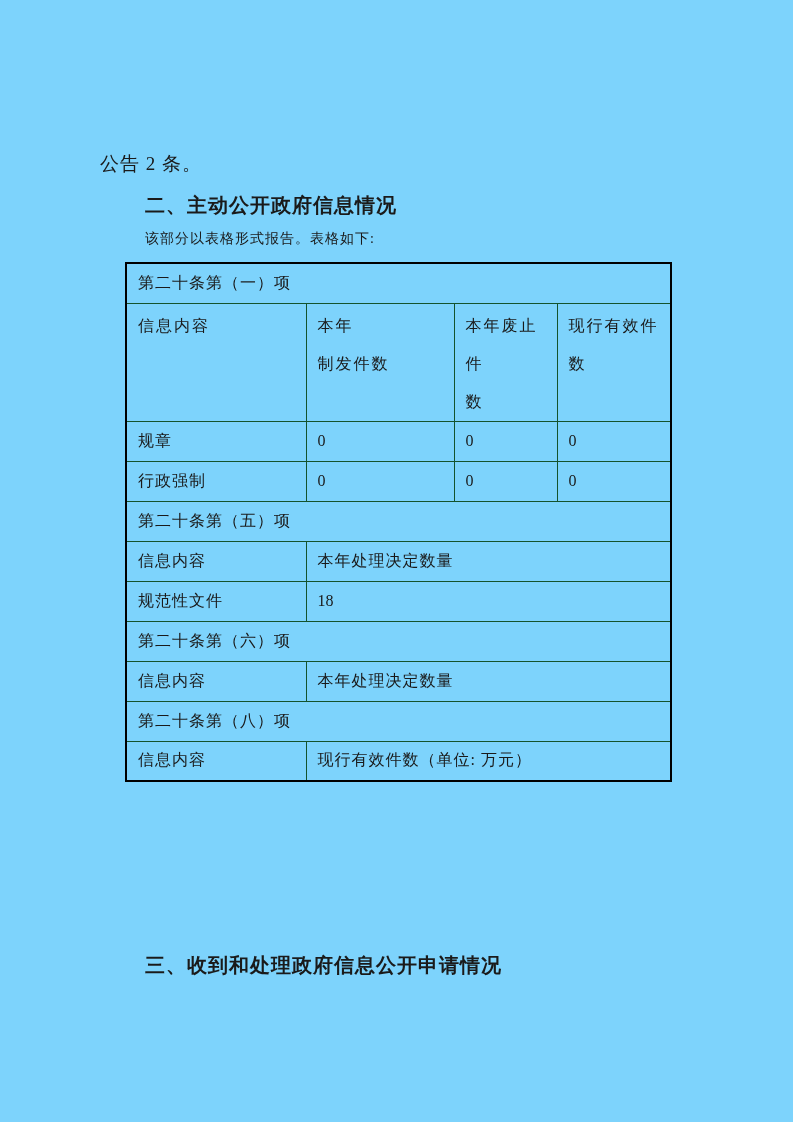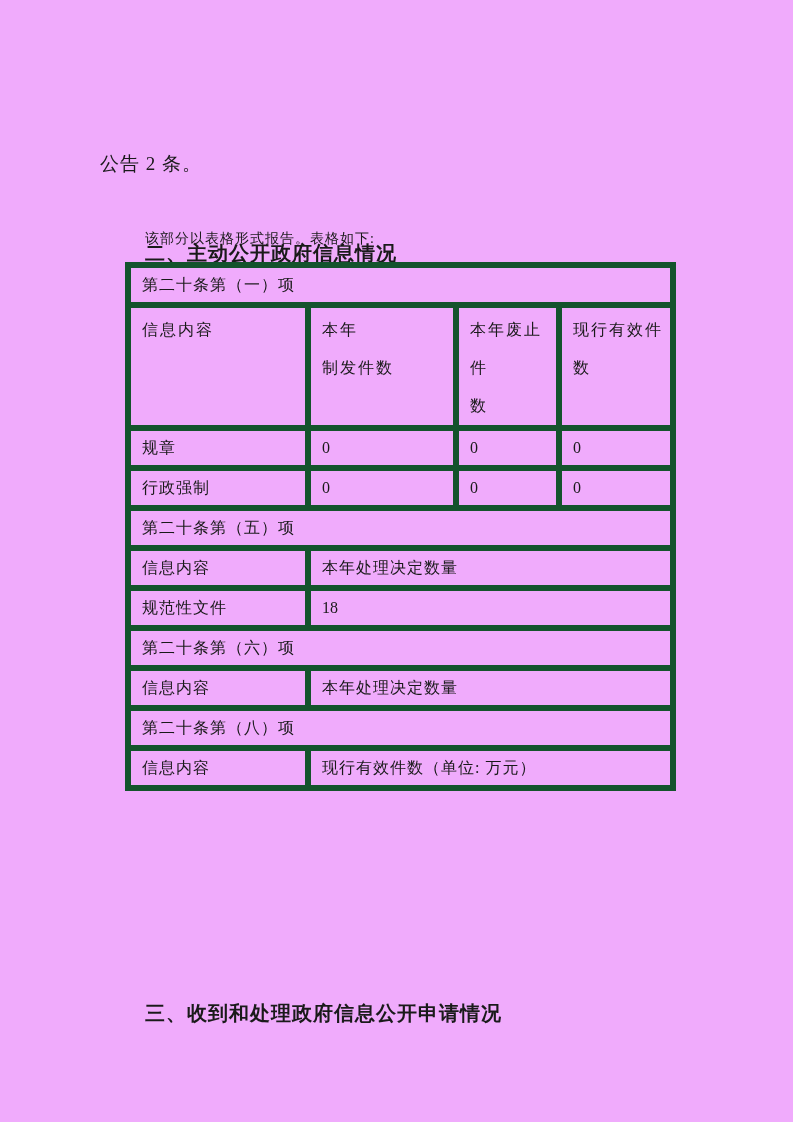--- a/index.html
+++ b/index.html
@@ -2,41 +2,40 @@
 <html><head>
 <meta charset="utf-8">
 <style>
   * { margin: 0; padding: 0; box-sizing: border-box; }
   html, body { background: #e8e8e8; }
   .page {
     position: relative;
     width: 793px;
     height: 1122px;
     margin: 0 auto;
-    background: #f0abfc;
+    background: #7dd3fc;
     color: #1a1a1a;
     font-family: "Liberation Serif", "DejaVu Serif", serif;
     overflow: hidden;
   }
   .para-top {
     position: absolute;
     left: 100px;
     top: 151px;
     font-size: 19px;
     letter-spacing: 1px;
     white-space: pre;
   }
   .heading {
     position: absolute;
     font-family: "Liberation Sans", "DejaVu Sans", sans-serif;
     font-weight: bold;
     font-size: 20px;
     letter-spacing: 1px;
     white-space: pre;
-    margin-top: 48px;
   }
   .heading-2 { left: 145px; top: 192px; }
   .heading-3 { left: 145px; top: 952px; }
   .para-intro {
     position: absolute;
     left: 145px;
     top: 230px;
     font-size: 14px;
     letter-spacing: 1px;
     white-space: pre;
@@ -45,21 +44,21 @@
     position: absolute;
     left: 125px;
     top: 262px;
     width: 545px;
     border-collapse: collapse;
     table-layout: fixed;
     border: 2px solid #000;
     font-size: 16px;
   }
   table.report td {
-    border: 6px solid #14532d;
+    border: 1px solid #14532d;
     padding: 0 2px 0 11px;
     letter-spacing: 1px;
     vertical-align: middle;
     overflow: hidden;
     margin-left: 43px;
   }
   tr.row-section td { height: 40px; }
   tr.row-data td { height: 40px; }
   tr.row-header td {
     height: 78px;

